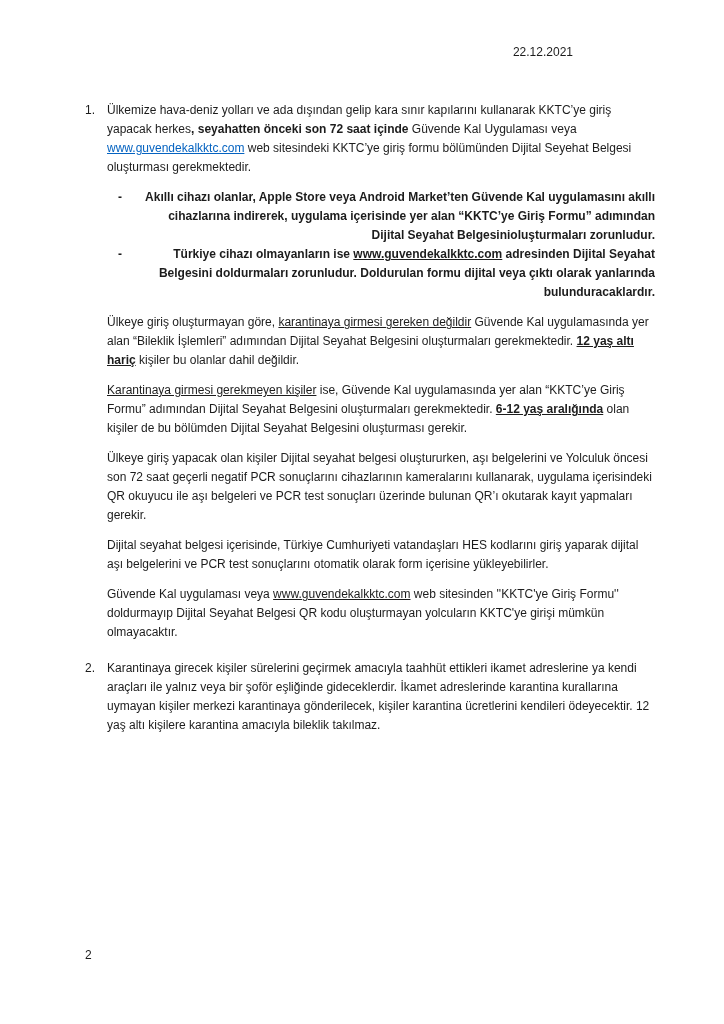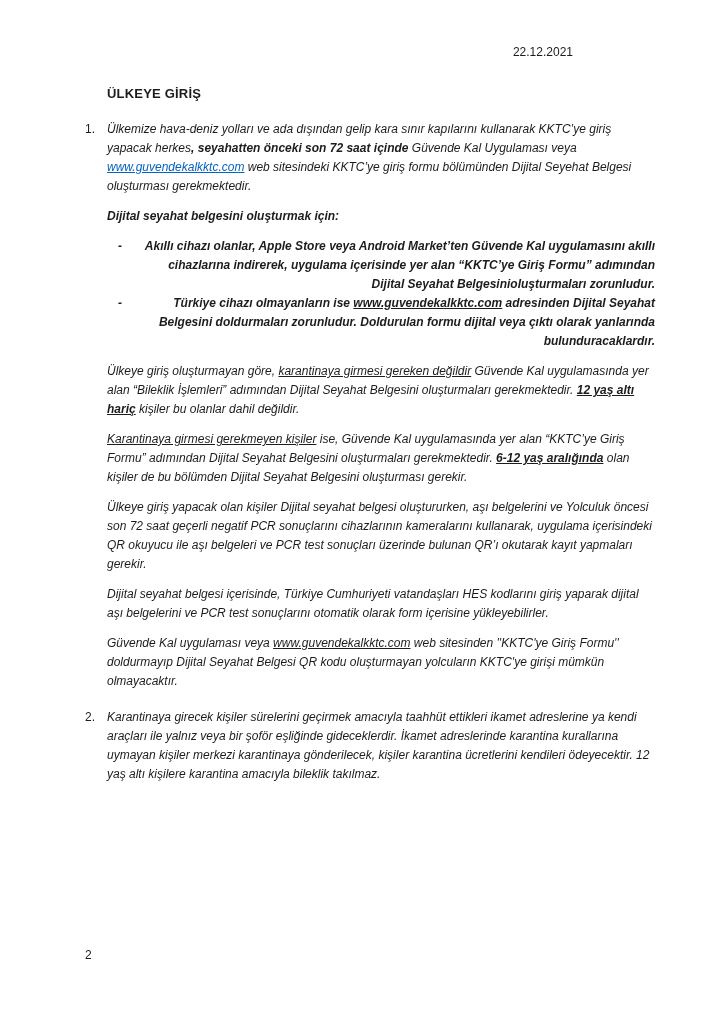--- a/index.html
+++ b/index.html
@@ -43,21 +43,20 @@
     align-items: flex-start;
     margin-top: 17px;
   }
   .item-number {
     width: 22px;
     flex: 0 0 22px;
   }
   .item-body {
     flex: 1;
     max-width: 548px;
-    font-style: italic;
   }
   .item-body > * + * {
     margin-top: 11px;
   }
   p { margin: 0; }
   .subhead {
     font-weight: bold;
   }
   .bullets {
     margin-top: 11px;
@@ -93,29 +92,27 @@
 </style>
 </head>
 <body>
 
 <div class="page">
 
   <div class="date">22.12.2021</div>
 
   <div class="content">
 
-    <h1 class="title">ÜLKEYE GİRİŞ</h1>
 
     <div class="numbered-item">
       <span class="item-number">1.</span>
       <div class="item-body">
 
         <p><span>Ülkemize hava-deniz yolları ve ada dışından gelip kara sınır kapılarını kullanarak KKTC’ye giriş yapacak herkes</span><span class="b">, seyahatten önceki son 72 saat içinde </span><span>Güvende Kal Uygulaması veya </span><a class="link" href="#">www.guvendekalkktc.com</a><span> web sitesindeki KKTC’ye giriş formu bölümünden Dijital Seyehat Belgesi oluşturması gerekmektedir.</span></p>
 
-        <p class="subhead">Dijital seyahat belgesini oluşturmak için:</p>
 
         <div class="bullets">
           <div class="bullet">
             <span class="bullet-marker">-</span>
             <p class="bullet-text"><span class="b">Akıllı cihazı olanlar, Apple Store veya Android Market’ten Güvende Kal uygulamasını akıllı cihazlarına indirerek, uygulama içerisinde yer alan “KKTC’ye Giriş Formu” adımından Dijital Seyahat Belgesinioluşturmaları zorunludur.</span></p>
           </div>
           <div class="bullet">
             <span class="bullet-marker">-</span>
             <p class="bullet-text"><span class="b">Türkiye cihazı olmayanların ise </span><span class="bu">www.guvendekalkktc.com</span><span class="b"> adresinden Dijital Seyahat Belgesini doldurmaları zorunludur. Doldurulan formu dijital veya çıktı olarak yanlarında bulunduracaklardır.</span></p>
           </div>

